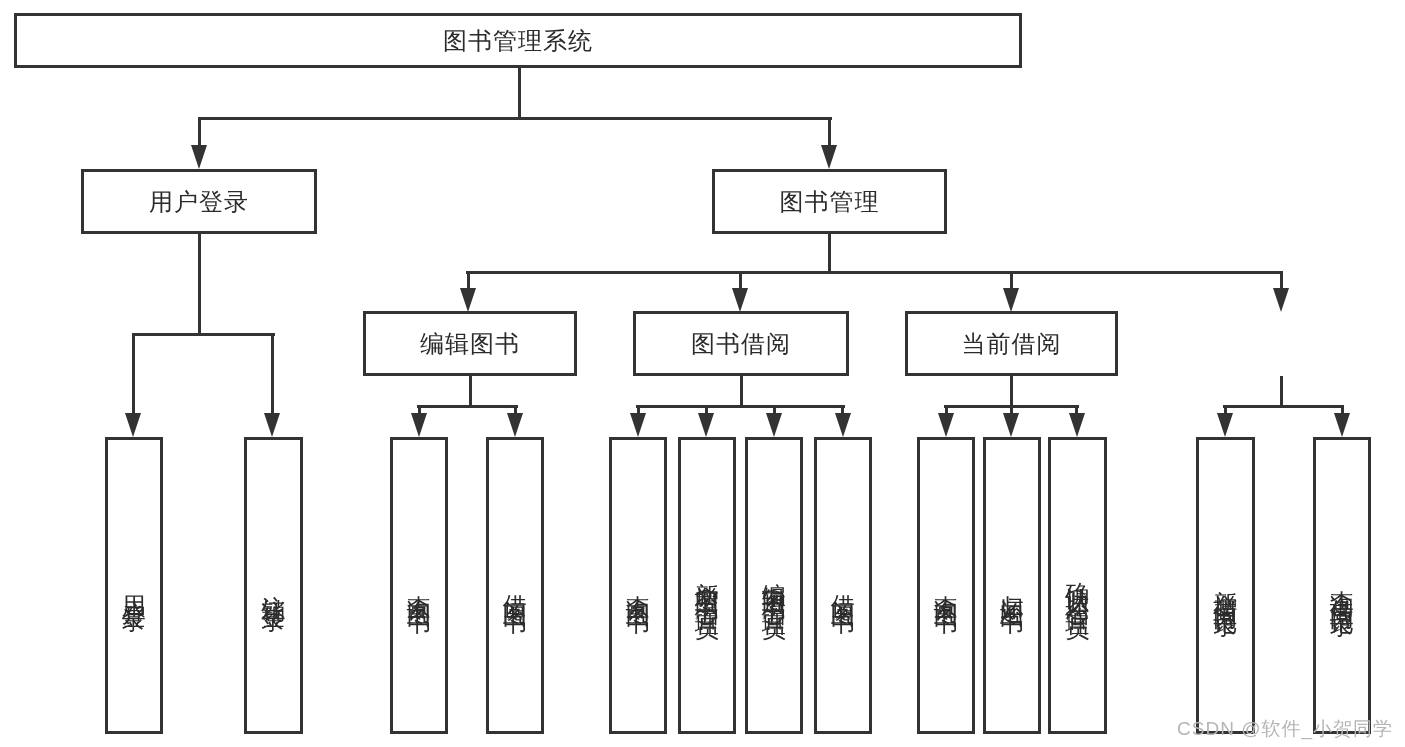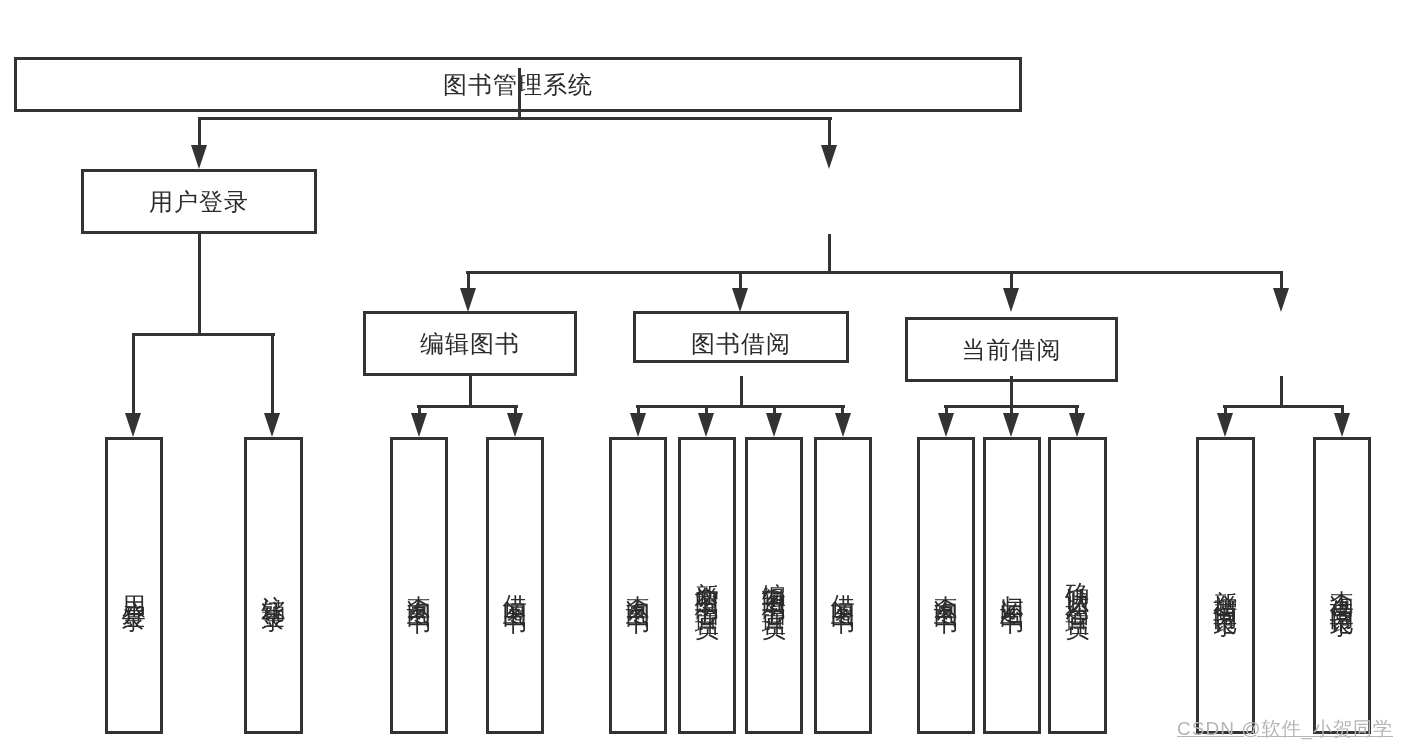--- a/index.html
+++ b/index.html
@@ -20,43 +20,46 @@
   }
   .hline { position:absolute; height:3px; background:var(--line,#333333); }
   .vline { position:absolute; width:3px;  background:var(--line,#333333); }
   .arrow {
     position:absolute; width:0; height:0;
     border-left:8px solid transparent; border-right:8px solid transparent;
     border-top:24px solid var(--line,#333333);
   }
   .watermark {
     position:absolute; top:716px; right:12px;
-    font-size:19px; color:var(--wm,#b5b5b5); letter-spacing:1px; z-index:5;text-decoration:underline;
+    font-size:19px; color:var(--wm,#b5b5b5); letter-spacing:1px; z-index:5;
   }
 </style>
 </head>
 <body>
 
 <div id="canvas">
 
-  <div class="node" style="left:14px; top:13px; width:1008px; height:55px;margin-top:44px;">
+  <div class="node" style="left:14px; top:13px; width:1008px; height:55px;">
     <span class="lbl">图书管理系统</span>
   </div>
 
   <div class="node" style="left:81px; top:169px; width:236px; height:65px;">
     <span class="lbl">用户登录</span>
   </div>
+  <div class="node" style="left:712px; top:169px; width:235px; height:65px;">
+    <span class="lbl">图书管理</span>
+  </div>
 
   <div class="node" style="left:363px; top:311px; width:214px; height:65px;">
     <span class="lbl">编辑图书</span>
   </div>
-  <div class="node" style="left:633px; top:311px; width:216px; height:52px;align-items:flex-end;">
+  <div class="node" style="left:633px; top:311px; width:216px; height:65px;">
     <span class="lbl">图书借阅</span>
   </div>
-  <div class="node" style="left:905px; top:311px; width:213px; height:65px;margin-top:6px;">
+  <div class="node" style="left:905px; top:311px; width:213px; height:65px;">
     <span class="lbl">当前借阅</span>
   </div>
 
   <div class="node vnode" style="left:105px; top:437px; width:58px; height:297px;">
     <span class="lbl">用户登录</span>
   </div>
   <div class="node vnode" style="left:244px; top:437px; width:59px; height:297px;">
     <span class="lbl">注销登录</span>
   </div>
 

